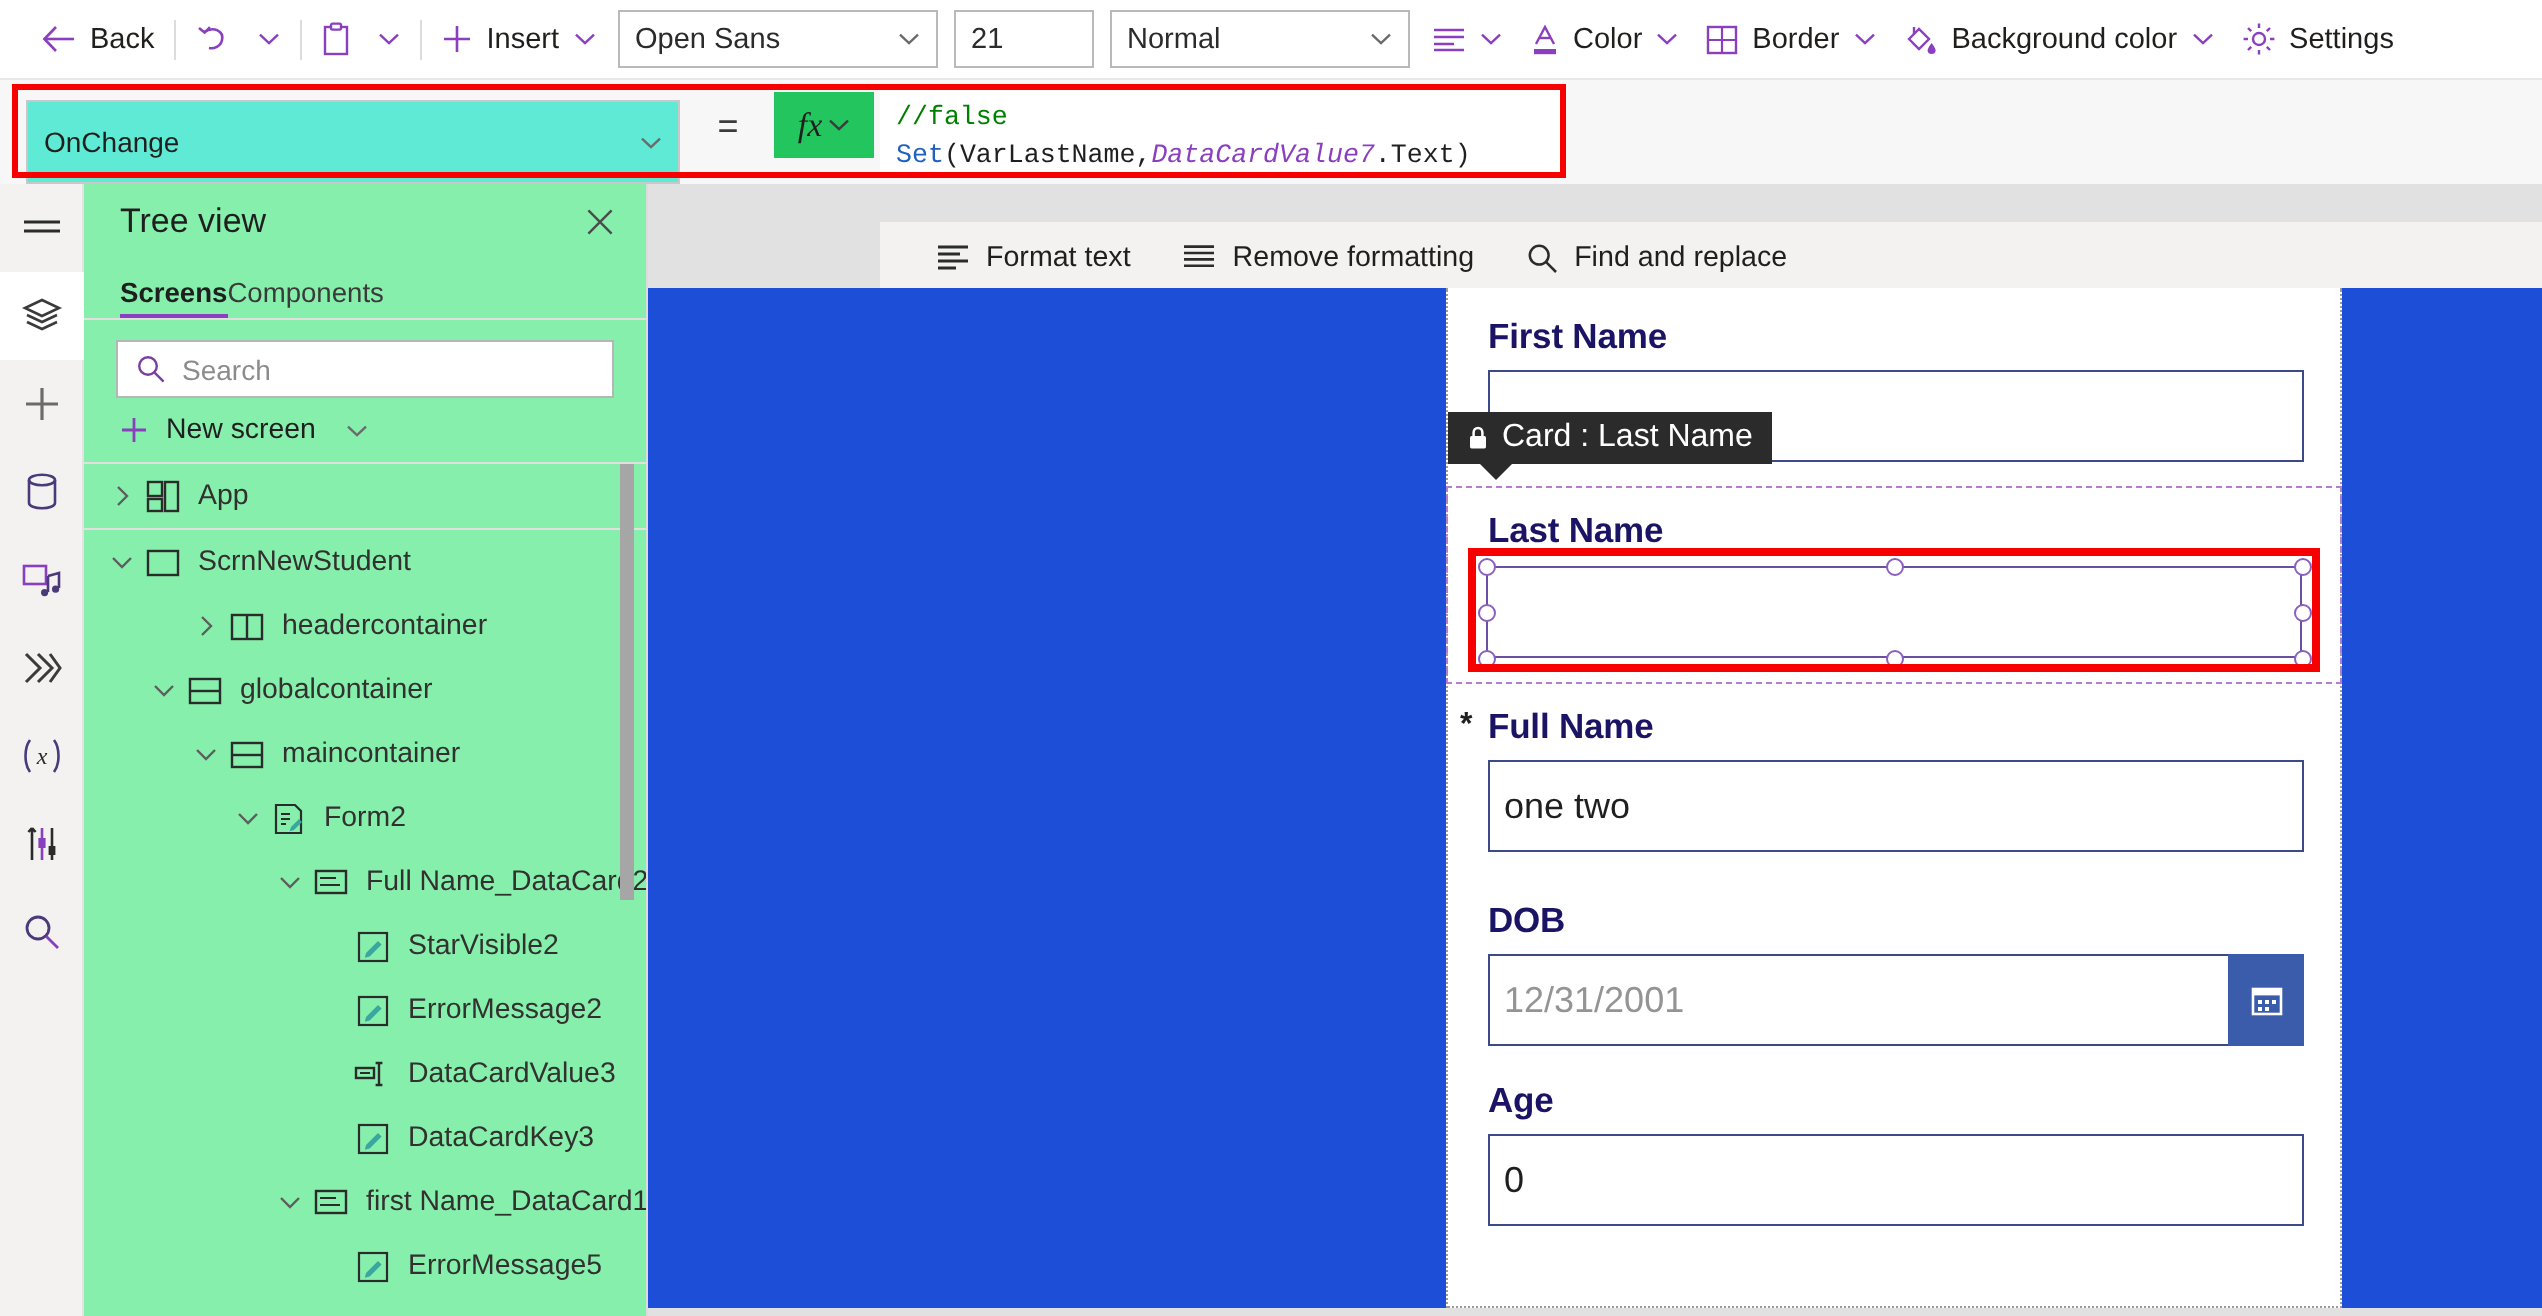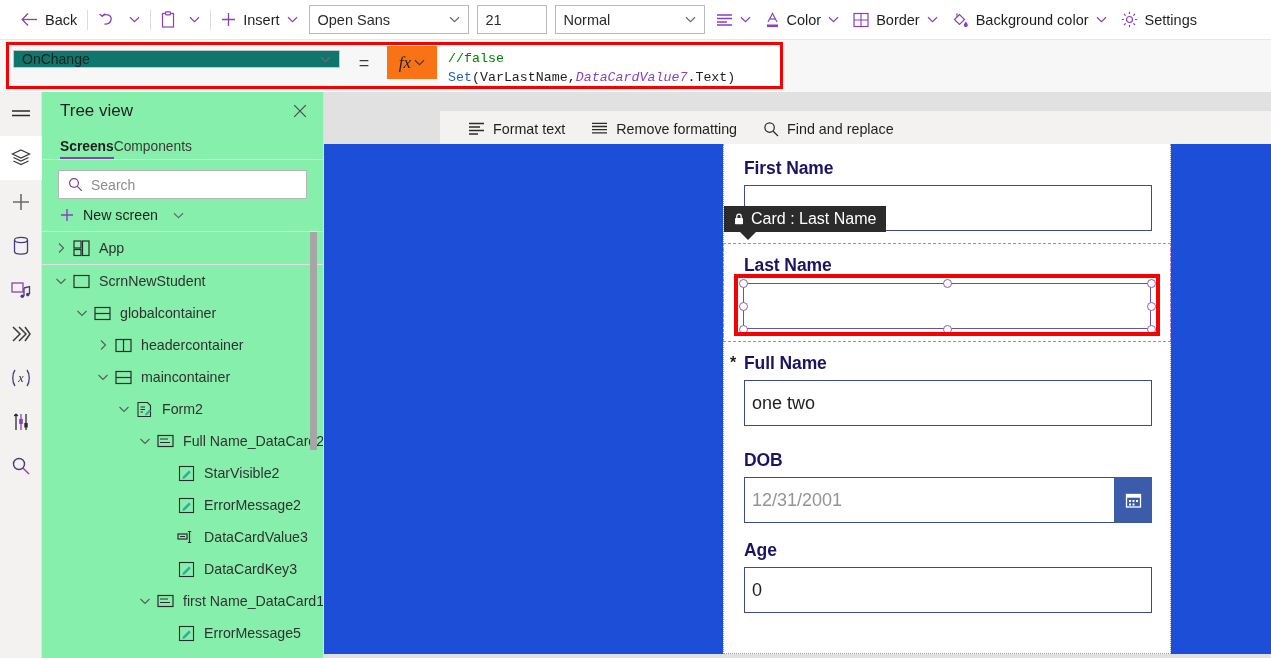--- a/index.html
+++ b/index.html
@@ -37,34 +37,34 @@
   .cb-font { width: 160px; }
   .cb-size { width: 70px; }
   .cb-weight { width: 150px; }
 
   
   .formula-row {
     position: absolute; left: 0; top: 40px; width: 1271px; height: 52px;
     background: #f7f7f7;
   }
   .prop-select {
-    position: absolute; left: 13px; top: 50px; width: 327px; height: 18px;
-    background: #0f766e; border: 1px solid #c8c8c8;
+    position: absolute; left: 13px; top: 50px; width: 327px; height: 42px;
+    background: #5eead4; border: 1px solid #c8c8c8;
     display: flex; align-items: center; padding: 0 8px;
     font-size: 14px; color: #201f1e;
   }
   .prop-select .chev { margin-left: auto; }
   .eq-sign {
     position: absolute; left: 353px; top: 52px; width: 22px; height: 22px;
     display:flex; align-items:center; justify-content:center;
     font-size: 18px; color: #3b3b3b;
   }
   .fx-btn {
     position: absolute; left: 387px; top: 46px; width: 50px; height: 33px;
-    background: #f97316; display: flex; align-items: center; justify-content: center;
+    background: #22c55e; display: flex; align-items: center; justify-content: center;
     gap: 3px; font-size: 17px; color: #1f1f1f;
     font-family: "Liberation Serif", serif; font-style: italic;
   }
   .fx-box {
     position: absolute; left: 440px; top: 45px; width: 340px; height: 42px;
     background: #ffffff; padding: 4px 6px 0 8px;
     font-family: "Liberation Mono", monospace; font-size: 13.3px; line-height: 19px;
     white-space: nowrap; overflow: hidden;
   }
   .tok-comment { color: #008000; }
@@ -555,48 +555,48 @@
             </svg>
         </span>
         <span class="tv-icon">
           <svg width="17" height="15" viewBox="0 0 17 15">
               <rect x="1" y="1.5" width="15" height="12" stroke="#2b2b2b" stroke-width="1.2" fill="none"></rect>
             </svg>
         </span>
         <span>ScrnNewStudent</span>
       </div>
 
+      <div class="tv-row" style="padding-left:52px">
+        <span class="tv-exp">
+          <svg width="9" height="12" viewBox="0 0 9 12">
+              <path d="M2 1.5 L6.5 6 L2 10.5" stroke="#5e5e5e" stroke-width="1.2" fill="none"></path>
+            </svg>
+        </span>
+        <span class="tv-icon">
+          <svg width="17" height="15" viewBox="0 0 17 15">
+              <rect x="1" y="1.5" width="15" height="12" stroke="#2b2b2b" stroke-width="1.2" fill="none"></rect>
+              <path d="M8.5 1.5 V13.5" stroke="#2b2b2b" stroke-width="1.2"></path>
+            </svg>
+        </span>
+        <span>headercontainer</span>
+      </div>
+
       <div class="tv-row" style="padding-left:31px">
         <span class="tv-exp">
           <svg width="12" height="9" viewBox="0 0 12 9">
               <path d="M1.5 2 L6 6.5 L10.5 2" stroke="#5e5e5e" stroke-width="1.2" fill="none"></path>
             </svg>
         </span>
         <span class="tv-icon">
           <svg width="17" height="15" viewBox="0 0 17 15">
               <rect x="1" y="1.5" width="15" height="12" stroke="#2b2b2b" stroke-width="1.2" fill="none"></rect>
               <path d="M1 7.5 H16" stroke="#2b2b2b" stroke-width="1.2"></path>
             </svg>
         </span>
         <span>globalcontainer</span>
-      </div>
-
-      <div class="tv-row" style="padding-left:52px">
-        <span class="tv-exp">
-          <svg width="9" height="12" viewBox="0 0 9 12">
-              <path d="M2 1.5 L6.5 6 L2 10.5" stroke="#5e5e5e" stroke-width="1.2" fill="none"></path>
-            </svg>
-        </span>
-        <span class="tv-icon">
-          <svg width="17" height="15" viewBox="0 0 17 15">
-              <rect x="1" y="1.5" width="15" height="12" stroke="#2b2b2b" stroke-width="1.2" fill="none"></rect>
-              <path d="M8.5 1.5 V13.5" stroke="#2b2b2b" stroke-width="1.2"></path>
-            </svg>
-        </span>
-        <span>headercontainer</span>
       </div>
 
       <div class="tv-row" style="padding-left:52px">
         <span class="tv-exp">
           <svg width="12" height="9" viewBox="0 0 12 9">
               <path d="M1.5 2 L6 6.5 L10.5 2" stroke="#5e5e5e" stroke-width="1.2" fill="none"></path>
             </svg>
         </span>
         <span class="tv-icon">
           <svg width="17" height="15" viewBox="0 0 17 15">

